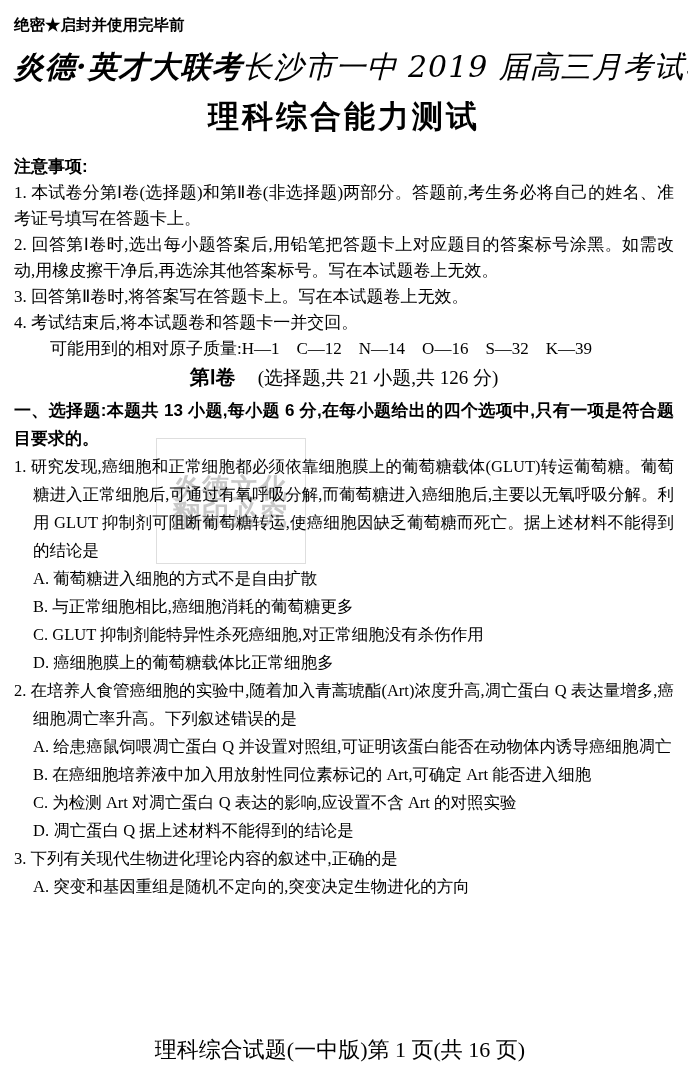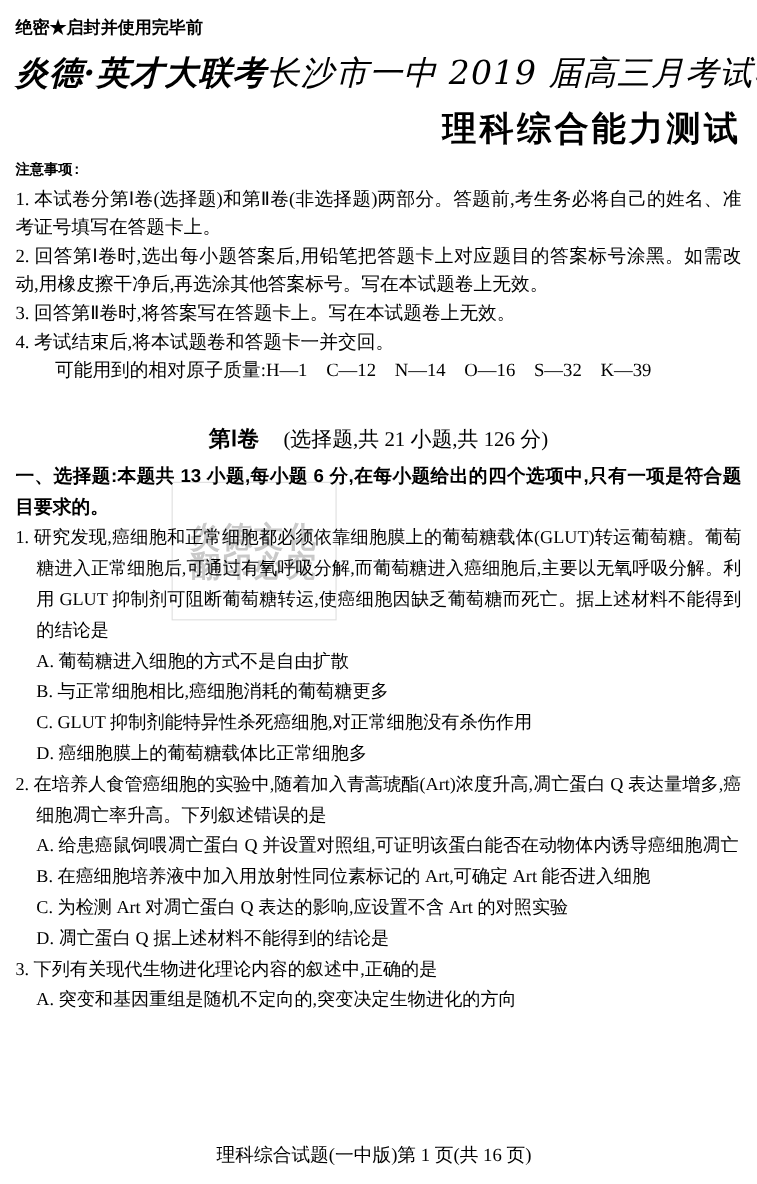--- a/index.html
+++ b/index.html
@@ -36,35 +36,35 @@
     font-style: italic;
     font-size: 30px;
     line-height: 42px;
     letter-spacing: 1px;
     white-space: nowrap;
   }
   .title-script .brand { font-weight: bold; }
   .title-script .rest { font-weight: normal; }
 
   .title-main {
-    text-align: right;
+    text-align: center;
     margin-top: 8px;
     font-family: "Liberation Sans", sans-serif;
     font-weight: bold;
     font-size: 31px;
     line-height: 42px;
     letter-spacing: 3px;
   }
 
   .notes-heading {
-    font-family: Liberation Mono, monospace;
-    font-weight: bold;
-    font-size: 13px;
+    font-family: Liberation Sans, sans-serif;
+    font-weight: bold;
+    font-size: 17px;
     line-height: 26px;
-    margin-top: 4px;
+    margin-top: 16px;
   }
   .note-item {
     font-size: 17px;
     line-height: 26px;
     text-align: justify;
   }
   .atomic-line {
     font-size: 17px;
     line-height: 26px;
     text-indent: 36px;
@@ -91,21 +91,20 @@
     font-family: "Liberation Sans", sans-serif;
     font-weight: bold;
     font-size: 27px;
     line-height: 1;
     color: #c9c9c9;
     letter-spacing: 2px;
   }
 
   .section-heading {
     text-align: center;
-    margin-top: 34px;
     font-size: 19px;
     line-height: 30px;
     white-space: nowrap;
   }
   .section-heading .vol { font-weight: bold; font-size: 20px; }
   .section-heading .vol-info { font-size: 19px; }
   .section-heading .gap { display: inline-block; width: 22px; }
 
   .intro {
     font-family: "Liberation Sans", sans-serif;
@@ -130,21 +129,21 @@
     padding-left: 44px;
     text-indent: -25px;
   }
 
   .footer {
     position: absolute;
     left: 0;
     right: 8px;
     top: 1038px;
     text-align: center;
-    font-size: 17px;
+    font-size: 22px;
     line-height: 24px;
     z-index: 1;
   }
 </style>
 </head>
 <body>
 
 <div class="page">
 
   <div class="watermark">

